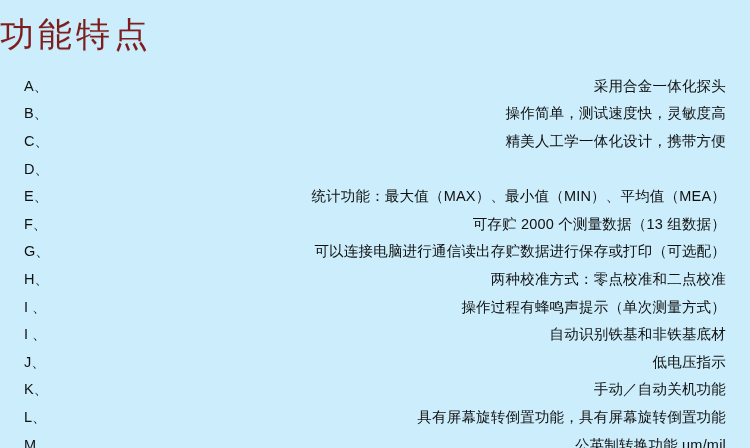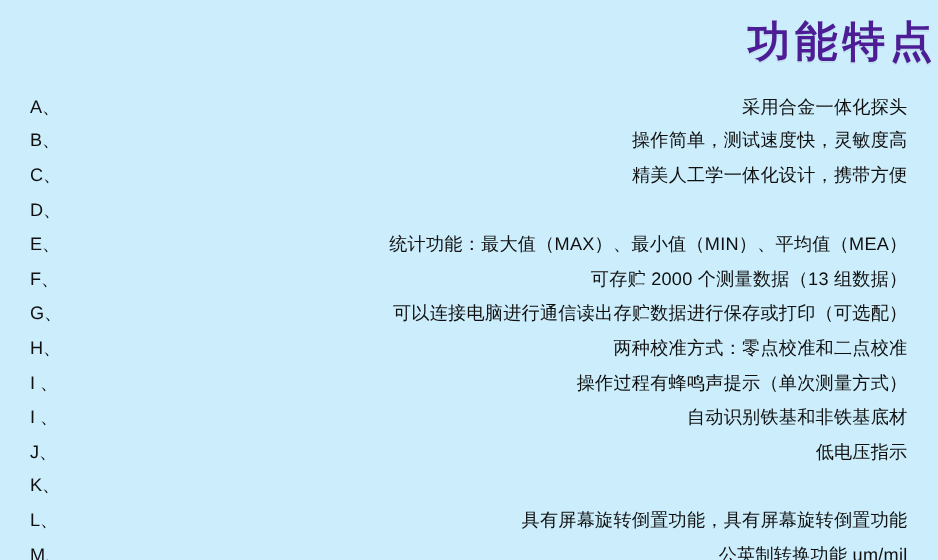--- a/index.html
+++ b/index.html
@@ -14,24 +14,24 @@
     overflow: hidden;
   }
   .page {
     position: relative;
     width: 750px;
     height: 448px;
     background: #cceefc;
     box-sizing: border-box;
   }
   .title {
-    text-align: right;
+    text-align: left;
     font-size: 34px;
-    font-weight: bold;
-    color: #4c1d95;
+    font-weight: normal;
+    color: #7f1d1d;
     letter-spacing: 4px;
     padding-top: 14px;
     padding-bottom: 6px;
     line-height: 1.2;
     text-shadow: 0 1px 0 rgba(0,0,0,0.06);
   }
   .feature-list {
     padding: 18px 24px 0 24px;
     box-sizing: border-box;
   }
@@ -113,20 +113,21 @@
       <span class="text">自动识别铁基和非铁基底材</span>
     </div>
 
     <div class="feature-row">
       <span class="marker">J、</span>
       <span class="text">低电压指示</span>
     </div>
 
     <div class="feature-row">
       <span class="marker">K、</span>
+      <span class="text">手动／自动关机功能</span>
     </div>
 
     <div class="feature-row">
       <span class="marker">L、</span>
       <span class="text">具有屏幕旋转倒置功能，具有屏幕旋转倒置功能</span>
     </div>
 
     <div class="feature-row">
       <span class="marker">M、</span>
       <span class="text">公英制转换功能 um/mil</span>

